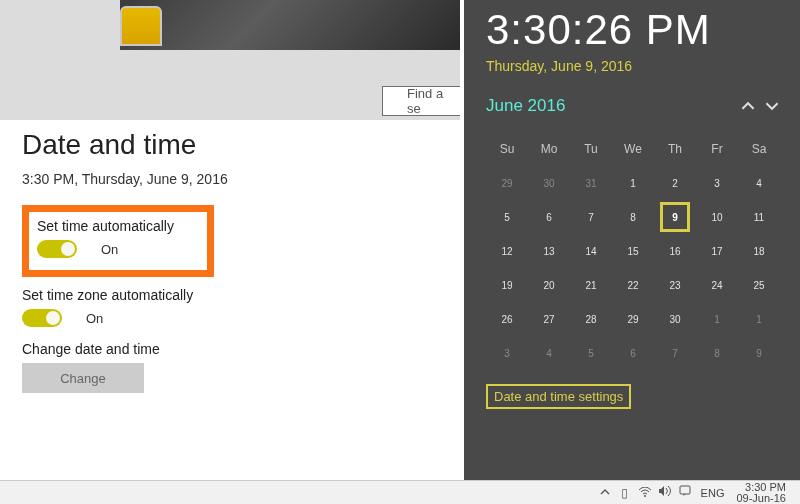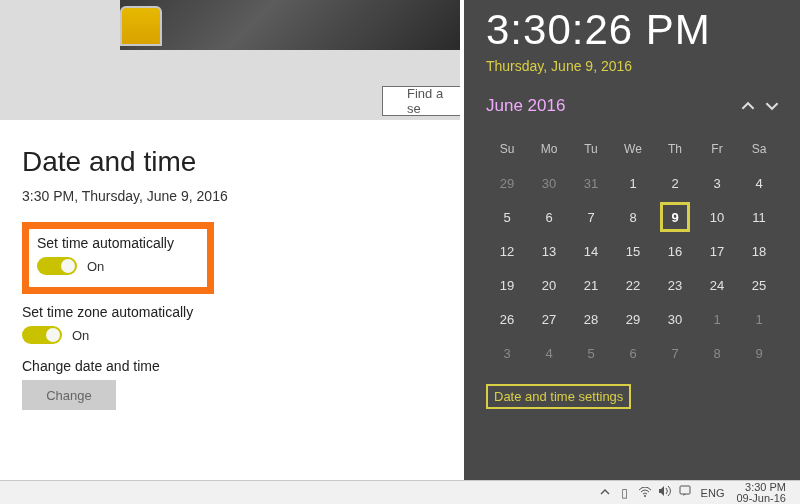--- a/index.html
+++ b/index.html
@@ -11,46 +11,46 @@
   .settings-top { position: absolute; left: 0; top: 0; width: 460px; height: 120px; background: #dcdcdc; }
   .hero { position: absolute; left: 120px; top: 0; width: 340px; height: 50px;
           background: linear-gradient(135deg,#3b3b3b 0%,#5c5c5c 40%,#2a2a2a 100%);
           background-color:#404040; }
   .glass { position:absolute; left:0; top:6px; width:42px; height:40px;
            background: linear-gradient(#e6b800 0%, #d9a300 100%);
            border-top-left-radius:6px; border-top-right-radius:6px; border:2px solid #c7c7c7;}
   .search-box { position: absolute; right: 0; top: 86px; width: 78px; height: 30px;
                 border: 1px solid #6f6f6f; background: #fff; display:flex; align-items:center;
                 padding-left:24px; font-size:13px; color:#555; border-right:none;}
-  .settings-body { position:absolute; left:0; top:120px; width:460px; height:360px; background:#fff; padding:26px 22px 0 22px; }
+  .settings-body { position:absolute; left:0; top:120px; width:460px; height:360px; background:#fff; padding:9px 22px 0 22px; }
 
   h1.title { font-weight:300; font-size:28px; color:#222; margin-bottom:10px;}
   .nowline { font-size:14px; color:#333; margin-bottom:18px;}
   .group { margin-bottom:14px; }
   .group .label { font-size:14px; color:#222; margin-bottom:6px; }
-  .toggle-row { display:flex; align-items:center; gap:10px; }
+  .toggle-row { display:flex; align-items:center; gap:24px; }
   .toggle { width:40px; height:18px; border-radius:9px; background:#c8c200; position:relative;}
   .toggle .knob { position:absolute; right:2px; top:2px; width:14px; height:14px; border-radius:50%; background:#f5f7f0;}
   .toggle-state { font-size:13px; color:#333;}
   .highlight-box { border:7px solid #f97316; padding:6px 8px 8px 8px; width:192px; margin-bottom:10px;}
   .change-row .label{margin-bottom:6px;}
-  .change-btn { width:94px; height:30px; background:#ccc; color:#666; font-size:13px; border:none; display:flex; align-items:center; justify-content:center;}
+  .change-btn { width:122px; height:30px; background:#ccc; color:#666; font-size:13px; border:none; display:flex; align-items:center; justify-content:center;}
 
   
   .flyout { position:absolute; right:0; top:0; width:336px; height:480px;
             background: rgba(62,62,62,0.94); color:#eee; padding:10px 16px 8px 22px;}
   .clock { font-size:42px; font-weight:300; color:#fff; letter-spacing:1px; margin-top:-4px;}
   .clock-date { font-size:14px; color:#d9cf45; margin-top:4px; margin-bottom:20px;}
   .month-row { display:flex; align-items:center; }
-  .month-label { font-size:17px; color:#f0abfc; flex:1;}
+  .month-label { font-size:17px; color:#5eead4; flex:1;}
   .chev { width:24px; height:24px; display:flex; align-items:center; justify-content:center; color:#eee;font-size:16px;}
   .cal { margin-top:14px; }
   .cal-row { display:flex; }
   .cal-cell { width:42px; height:34px; display:flex; align-items:center; justify-content:center;
-              font-size:13px; color:#e2e2e2;}
+              font-size:10px; color:#e2e2e2;}
   .hdr .cal-cell { color:#c7c7c7; font-size:12px;}
   .cal-cell.muted { color:#8a8a8a;}
   .cal-cell.today span{ width:30px;height:30px;display:flex;align-items:center;justify-content:center;
         border:3px solid #d9cf45; color:#fff; font-weight:600;}
   .dt-link { margin-top:14px; display:inline-block; font-size:13px; color:#d9cf45;
              border:2px solid #d9cf45; padding:3px 6px;}
   
   
   .taskbar { position:absolute; left:0; bottom:0; width:800px; height:24px; background:#f1f1f1;
              border-top:1px solid #c9c9c9; display:flex; align-items:center; font-size:11px; color:#444;}

